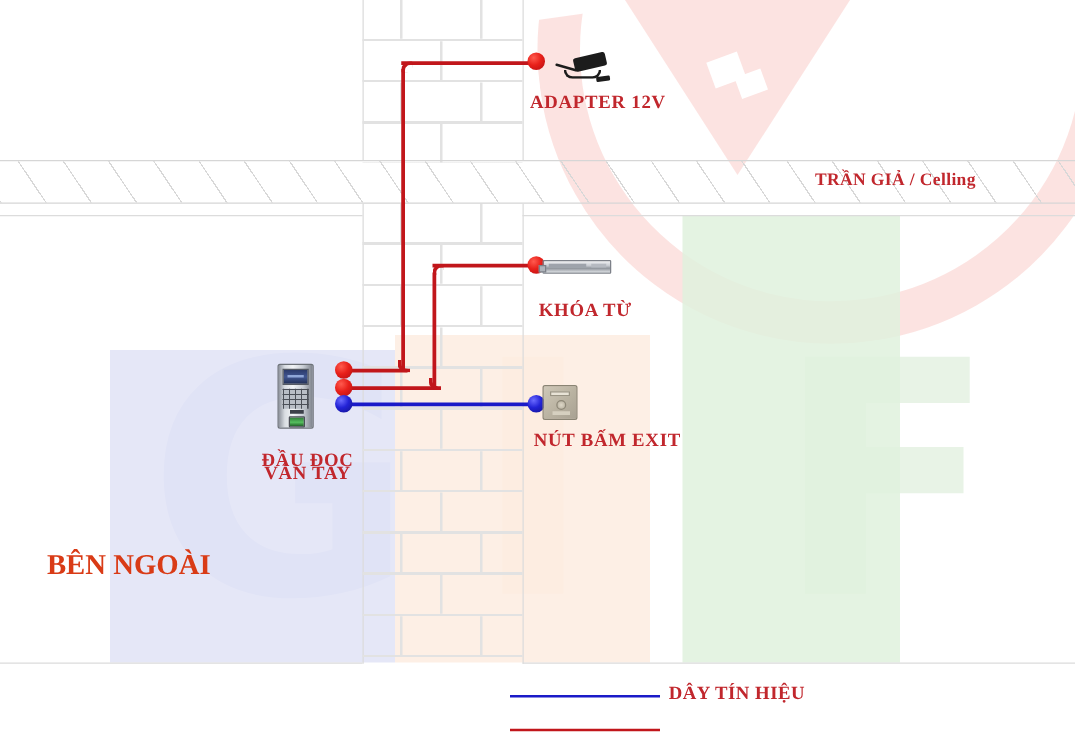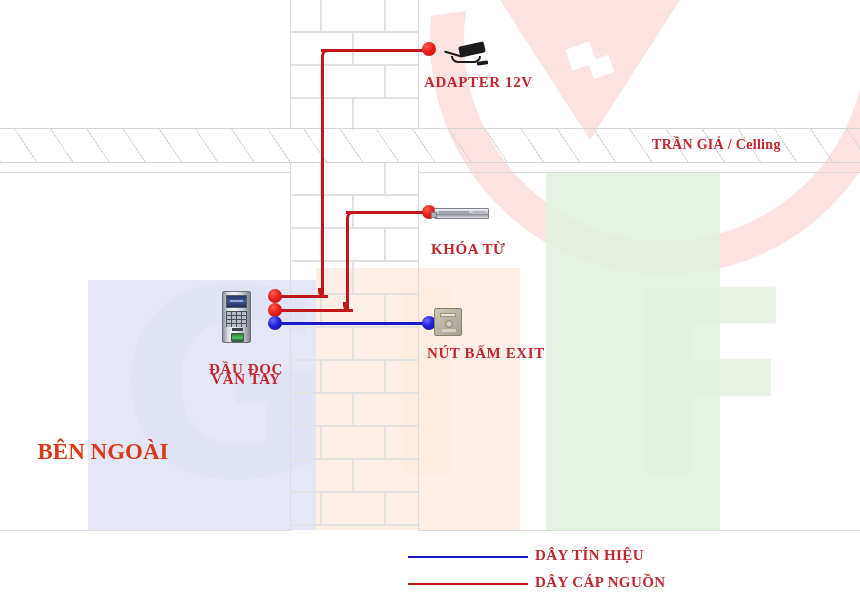--- a/index.html
+++ b/index.html
@@ -425,15 +425,14 @@
     <div class="b"></div>
   </div>
   <div class="dev-label" style="left:427px; top:345px;">NÚT BẤM  EXIT</div>
 
   <div class="zone-label" style="left:22px; top:437px; width:162px;">BÊN NGOÀI</div>
 
 
   <div class="legend-line" style="left:408px; top:556px; width:120px; background:#1a1ac8;"></div>
   <div class="legend-text" style="left:535px; top:547px;">DÂY TÍN HIỆU</div>
   <div class="legend-line" style="left:408px; top:583px; width:120px; background:#c1161b;"></div>
-  <div class="legend-text" style="left:535px; top:574px;">DÂY CÁP NGUỒN</div>
 
 </div>
 
 </body></html>

